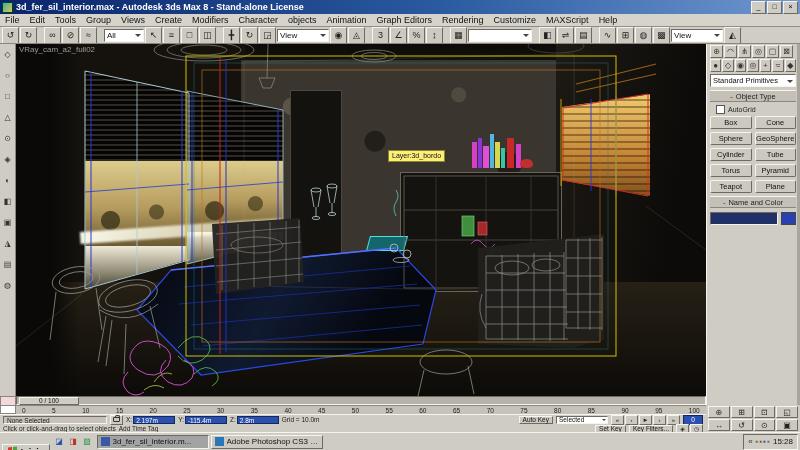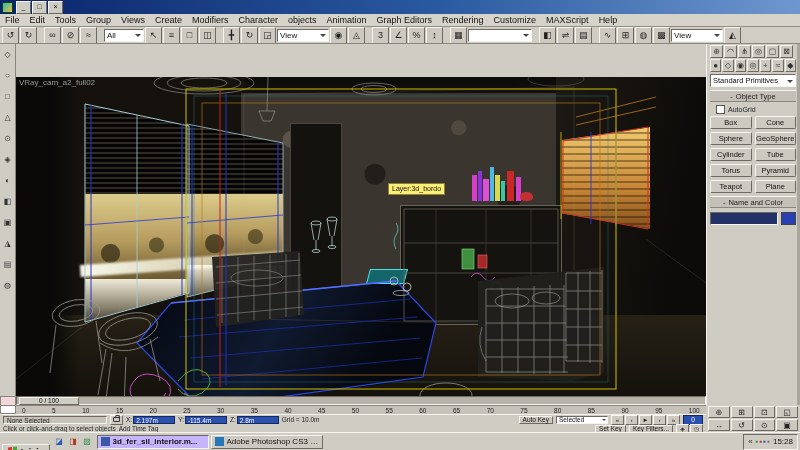--- a/index.html
+++ b/index.html
@@ -21,21 +21,21 @@
   .tb.btn{width:15px;height:15px;display:inline-flex;align-items:center;justify-content:center;font-size:9px;color:#222;border:1px solid;border-color:#f6f4ef #6e6a62 #6e6a62 #f6f4ef;background:#cdc9c0;}
   .tb.sep{width:5px;height:15px;}
   .tb.combo{display:inline-flex;align-items:center;height:13px;background:#fff;border:1px solid;border-color:#6e6a62 #f6f4ef #f6f4ef #6e6a62;font-size:8px;color:#111;padding-left:2px;box-sizing:border-box;}
   .tb.combo::after{content:"";margin-left:auto;margin-right:2px;border:3px solid transparent;border-top-color:#444;transform:translateY(2px);}
   .w40{width:40px}.w52{width:52px}.w64{width:64px}
   .tb .g:empty,.tb .cl:empty{display:none}
   
   .lefttb{position:absolute;left:0;top:44px;width:16px;height:352px;background:#cfccc3;border-right:1px solid #8a867d;display:flex;flex-direction:column;align-items:center;gap:8px;padding-top:4px;box-sizing:border-box;}
   .ltb{width:13px;height:13px;display:flex;align-items:center;justify-content:center;font-size:8px;color:#333;}
   
-  .viewport{position:absolute;left:16px;top:44px;width:690px;height:352px;background:#1b1a17;overflow:hidden;margin-top:33px;}
+  .viewport{position:absolute;left:16px;top:44px;width:690px;height:352px;background:#1b1a17;overflow:hidden;}
   .vp-bg{position:absolute;inset:0;background:radial-gradient(ellipse at 30% 45%,#38342c 0%,#252320 45%,#141210 100%);}
   .ceiling{position:absolute;left:0;top:0;width:690px;height:38px;background:linear-gradient(180deg,#0c0b09,#1a1815);}
   .leftwall{position:absolute;left:0;top:0;width:230px;height:300px;background:#15120e;}
   .backwall{position:absolute;left:225px;top:16px;width:335px;height:232px;background-color:#3a362f;background-image:
     radial-gradient(circle at 15% 20%,rgba(122,113,98,.5) 0 8px,transparent 9px),
     radial-gradient(circle at 40% 35%,rgba(28,25,20,.8) 0 10px,transparent 11px),
     radial-gradient(circle at 65% 15%,rgba(112,102,88,.4) 0 7px,transparent 8px),
     radial-gradient(circle at 80% 45%,rgba(24,21,17,.7) 0 12px,transparent 13px),
     radial-gradient(circle at 25% 60%,rgba(100,92,80,.35) 0 9px,transparent 10px),
     radial-gradient(circle at 55% 70%,rgba(20,18,15,.6) 0 8px,transparent 9px),
@@ -121,36 +121,37 @@
   .startbtn{height:14px;display:flex;align-items:center;gap:3px;padding:0 5px;font-size:9px;font-weight:bold;font-style:italic;color:#111;flex:0 0 auto;margin-top:20px;}
   .flag{display:grid;grid-template-columns:4px 4px;grid-template-rows:4px 4px;gap:1px;transform:skewY(-6deg);}
   .flag span{display:block;}
   .f1{background:#d33;}.f2{background:#4a3;}.f3{background:#35c;}.f4{background:#fc3;}
   .ql{display:flex;gap:1px;flex:0 0 auto;}
   .qlbtn{width:13px;height:13px;display:flex;align-items:center;justify-content:center;font-size:8px;}
   .q1{color:#2858b8;}.q2{color:#b83828;}.q3{color:#2f8f4f;}
   .tasks{display:flex;gap:2px;flex:1;overflow:hidden;}
   .task{width:112px;height:14px;display:flex;align-items:center;gap:3px;padding:0 3px;border:1px solid;border-color:#f6f4ef #6e6a62 #6e6a62 #f6f4ef;background:#cdc9c0;font-size:8px;color:#111;box-sizing:border-box;}
   .task .tlabel{white-space:nowrap;overflow:hidden;text-overflow:ellipsis;}
-  .task.active{border-color:#6e6a62 #f6f4ef #f6f4ef #6e6a62;background:#c4b5fd;font-weight:bold;}
+  .task.active{border-color:#6e6a62 #f6f4ef #f6f4ef #6e6a62;background:#a3a3a3;font-weight:normal;}
   .ticon{width:9px;height:9px;flex:0 0 auto;}
   .ico-folder{background:#e0b83a;}.ico-acad{background:#b03020;}.ico-max{background:#3a58a8;}.ico-ps{background:#2878b8;}
   .tray{height:14px;display:flex;align-items:center;gap:3px;padding:0 4px;border:1px solid;border-color:#6e6a62 #f6f4ef #f6f4ef #6e6a62;flex:0 0 auto;}
   .chev{font-size:8px;color:#333;}
   .tray-ic{font-size:8px;line-height:8px;}
   .t1{color:#2f8f4f;}.t2{color:#c03030;}.t3{color:#3050c0;}.t4{color:#707070;}
   .clock{font-size:8px;color:#111;}
 </style>
 </head>
 <body>
 
 <div id="app">
 
   <div class="titlebar">
     <span class="app-ico"></span>
+    <span class="title">3d_fer_sil_interior.max - Autodesk 3ds Max 8 - Stand-alone License</span>
     <span class="winbtns">
       <span class="wbtn raised">_</span>
       <span class="wbtn raised">□</span>
       <span class="wbtn raised">×</span>
     </span>
   </div>
 
   <div class="menubar">
 
   <span class="menu-item">File</span>

